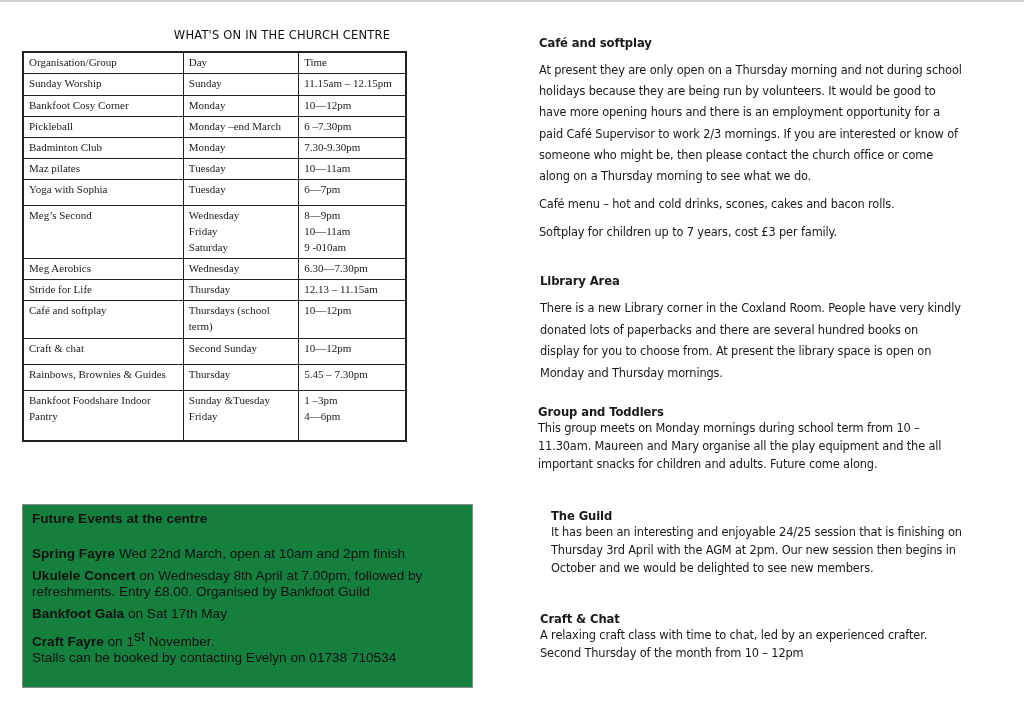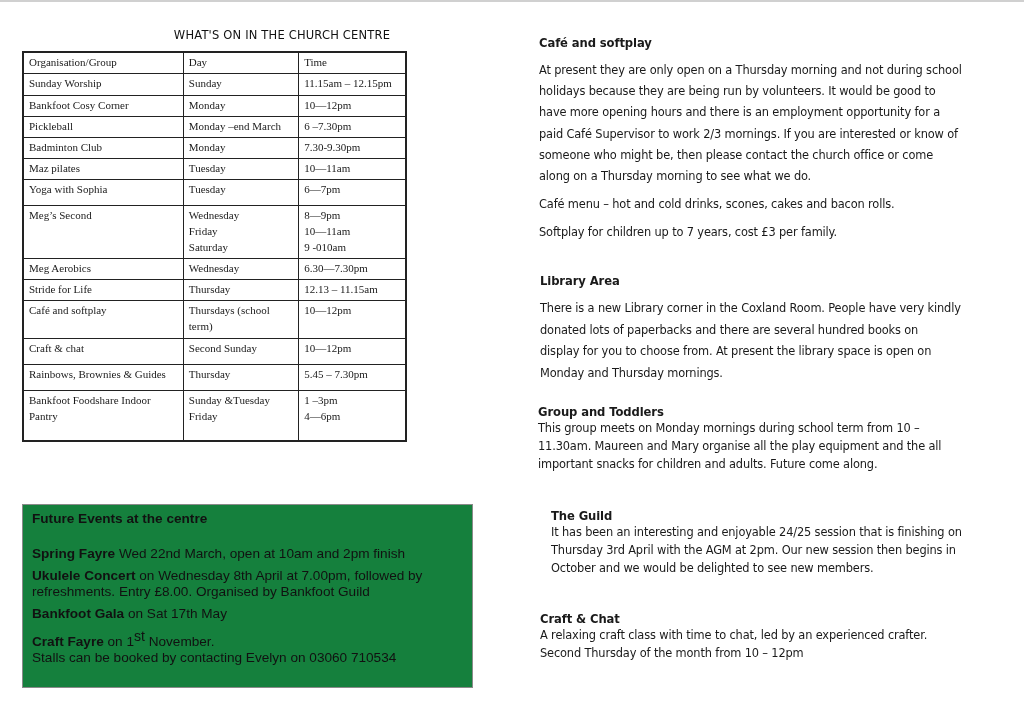--- a/index.html
+++ b/index.html
@@ -245,21 +245,21 @@
     <b>Spring Fayre</b><span> Wed 22nd March, open at 10am and 2pm finish</span>
   </div>
   <div class="ev-item">
     <b>Ukulele Concert</b><span> on Wednesday 8th April  at 7.00pm, followed by refreshments. Entry £8.00. Organised by Bankfoot Guild</span>
   </div>
   <div class="ev-item">
     <b>Bankfoot Gala</b><span> on Sat 17th  May</span>
   </div>
   <div class="ev-item">
     <b>Craft Fayre</b><span> on 1</span><sup>st</sup><span> November.</span><br>
-    <span>Stalls can be booked by contacting Evelyn on 03060 710534</span>
+    <span>Stalls can be booked by contacting Evelyn on 01738 710534</span>
   </div>
 </div>
 
 <div class="right">
   <div class="sec sec-cafe">
     <h3>Café and softplay</h3>
     <div>
       <p class="body">At present they are only open on a Thursday morning and not during school</p>
       <p class="body">holidays because they are being run by volunteers. It would be good to</p>
       <p class="body">have more opening hours and there is an employment opportunity for a</p>

